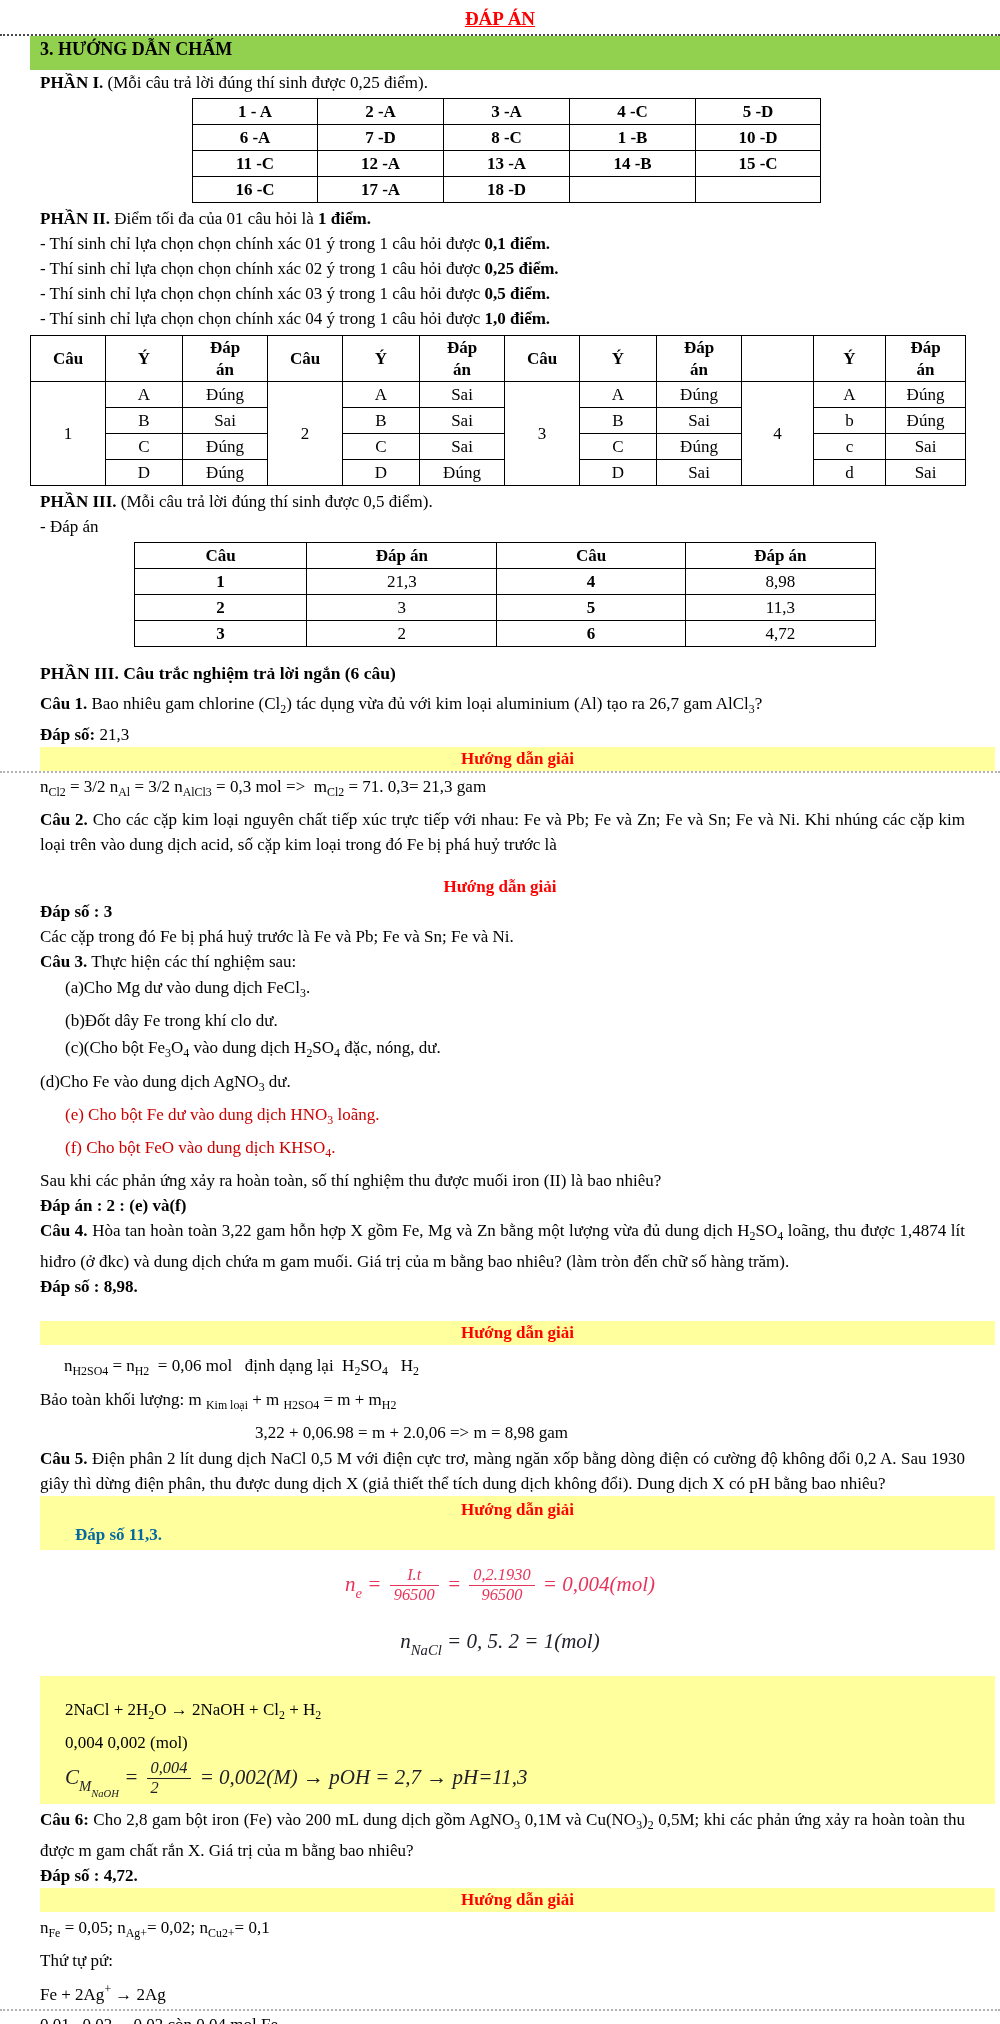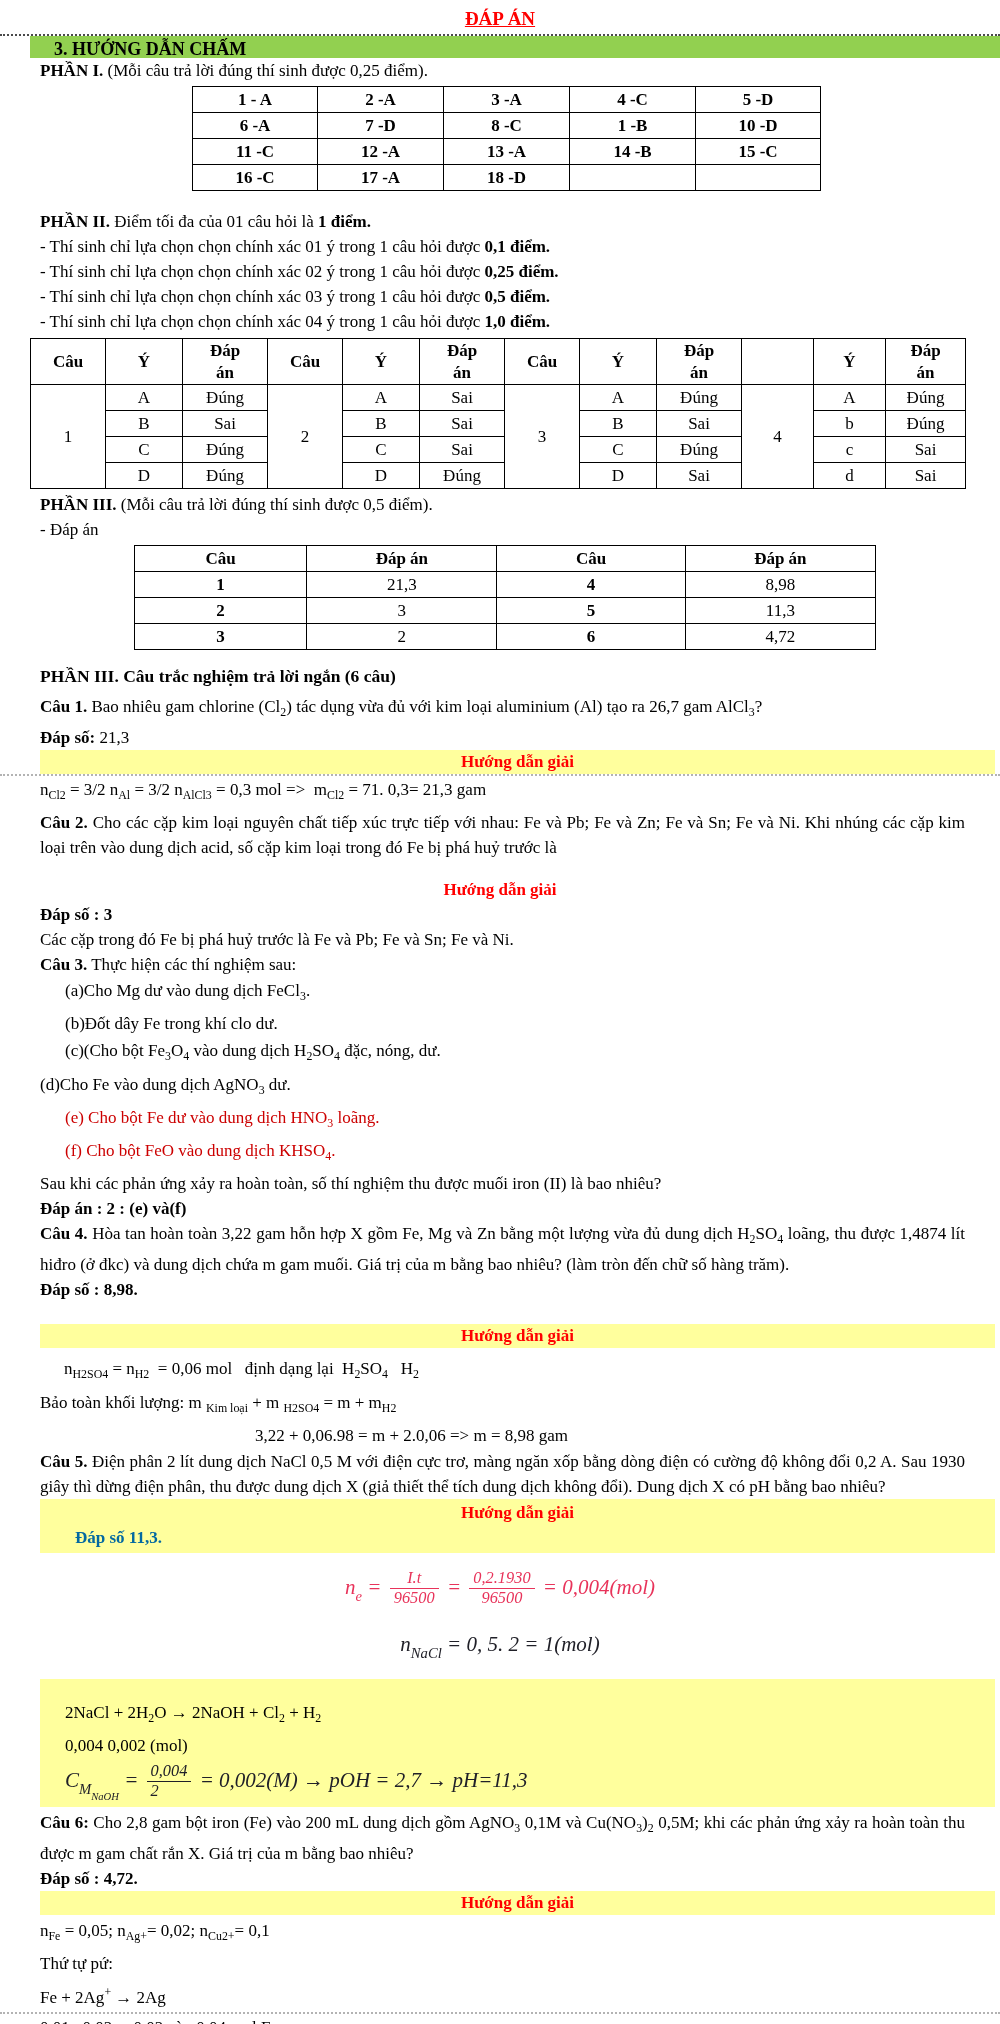--- a/index.html
+++ b/index.html
@@ -6,38 +6,38 @@
   html,body { width:1000px; height:2024px; overflow:hidden; }
   body {
     background:#ffffff;
     font-family:"Liberation Serif","DejaVu Serif",serif;
     font-size:17px; line-height:25px; color:#000;
   }
   .doc-title { text-align:center; color:#ff0000; font-weight:bold; font-size:19px;
     text-decoration:underline; margin-top:6px; }
   .dash-dark { border-top:2px dotted #4a4a4a; margin-top:3px; }
   .dash-light { border-top:2px dotted #b3b3b3; }
-  .green-bar { background:#92d050; margin-left:30px; height:22px; line-height:26px;
-    font-weight:bold; font-size:18px; padding-left:24px; }
+  .green-bar { background:#92d050; margin-left:30px; height:34px; line-height:26px;
+    font-weight:bold; font-size:18px; padding-left:10px; }
   .ml40 { margin-left:40px; }
   .ml50 { margin-left:64px; }
   .ml65 { margin-left:65px; }
   .ml255 { margin-left:255px; }
   .mr35 { margin-right:35px; }
   .just { text-align:justify; }
   .b { font-weight:bold; }
   .redtext { color:#cc0000; }
   .hdg { color:#ff0000; font-weight:bold; text-align:center; }
   .yellow-band { background:#ffff9d; margin-left:40px; margin-right:5px; height:24px; line-height:24px; }
   .yellow-block { background:#ffff9d; margin-left:40px; margin-right:5px; padding:20px 0 6px 25px; }
   .yellow-multi { background:#ffff9d; margin-left:40px; margin-right:5px; padding:1px 0 3px 0; }
   table { border-collapse:collapse; table-layout:fixed; }
   td,th { border:1px solid #000; text-align:center; font-size:17px; padding:0 2px;
     vertical-align:middle; }
-  .t1 { margin:3px 0 18px 192px; width:628px; }
+  .t1 { margin:3px 0 3px 192px; width:628px; }
   .t1 td { font-weight:bold; height:23px; }
   .t2 { margin:4px 0 3px 30px; width:935px; }
   .t2 th { font-weight:bold; white-space:pre-line; line-height:22px; height:46px; }
   .t2 td { height:23px; font-weight:normal; }
   .t3 { margin:3px 0 0 134px; width:742px; }
   .t3 th { font-weight:bold; height:23px; }
   .t3 td { height:25px; }
   .t3 td.qn { font-weight:bold; }
   .lh27 { line-height:27px; }
   .lh26 { line-height:28px; }

